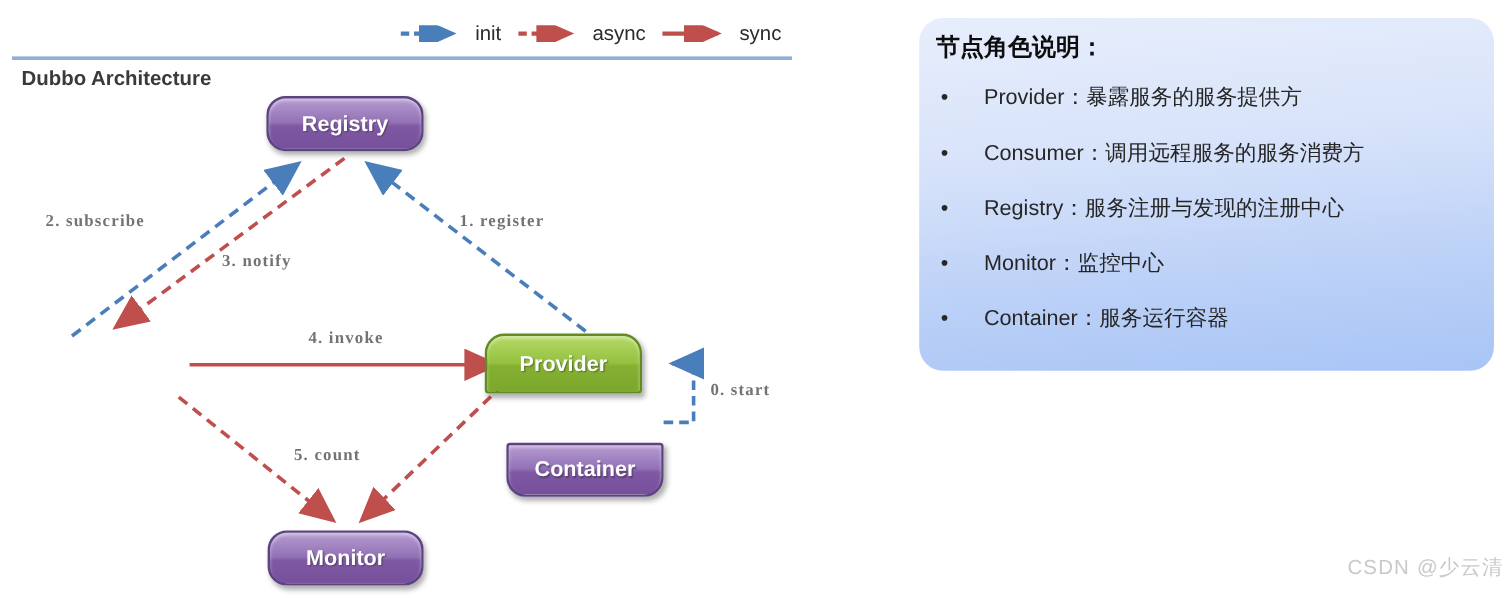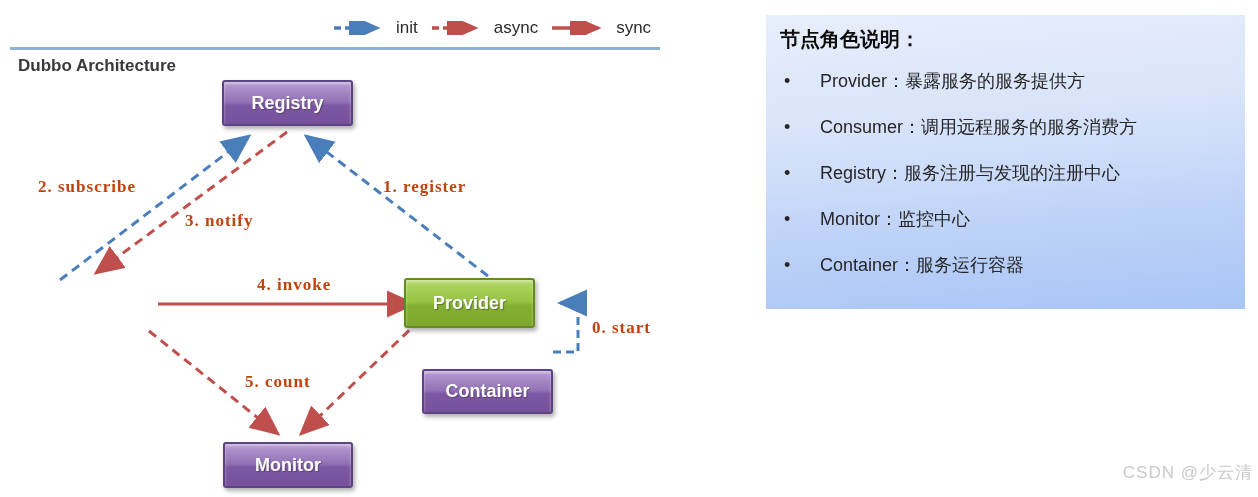--- a/index.html
+++ b/index.html
@@ -51,21 +51,21 @@
     position: absolute;
     left: 0; top: 0;
     width: 745px; height: 497px;
   }
 
   .node {
     position: absolute;
     display: flex;
     align-items: center;
     justify-content: center;
-    border-radius: 3px;
+    border-radius: 16px;
     color: #ffffff;
     font-weight: 700;
     font-size: 18px;
     text-shadow: 1px 1px 1px rgba(40,40,40,0.45);
     box-shadow: 2px 3px 4px rgba(80,80,80,0.45), inset 0 2px 3px rgba(255,255,255,0.45);
   }
   .node-purple {
     background: linear-gradient(180deg, #b59bd1 0%, #9271b5 48%, #7e58a4 55%, #77509b 100%);
     border: 2px solid #5c4480;
   }
@@ -75,40 +75,41 @@
   }
   .node-registry  { left: 222px; top: 80px;  width: 131px; height: 46px; }
   .node-consumer  { left: 20px;  top: 280px; width: 133px; height: 48px; }
   .node-provider  { left: 404px; top: 278px; width: 131px; height: 50px; border-bottom-left-radius: 3px; border-bottom-right-radius: 3px; }
   .node-container { left: 422px; top: 329px; width: 131px; height: 45px; border-top-left-radius: 3px; border-top-right-radius: 3px; margin-top: 40px; }
   .node-monitor   { left: 223px; top: 442px; width: 130px; height: 46px; }
 
   .edge-label {
     position: absolute;
     font-family: "Liberation Serif", "DejaVu Serif", serif;
-    font-size: 17px;
+    font-size: 14px;
     font-weight: 700;
     letter-spacing: 1px;
-    color: #c2410c;
+    color: #737373;
     white-space: nowrap;
   }
   .lbl-subscribe { left: 38px;  top: 177px; }
   .lbl-notify    { left: 185px; top: 211px; }
   .lbl-register  { left: 383px; top: 177px; }
   .lbl-invoke    { left: 257px; top: 275px; }
   .lbl-count     { left: 245px; top: 372px; }
   .lbl-start     { left: 592px; top: 318px; }
 
   
   .info-panel {
     position: absolute;
     left: 766px; top: 15px;
     width: 479px; height: 294px;
     background: linear-gradient(175deg, #e7eefc 0%, #d9e4fa 35%, #b9cff7 75%, #a8c5f6 100%);
     padding: 11px 22px 10px 14px;
+    border-radius: 20px;
   }
   .info-title {
     font-size: 20px;
     font-weight: 700;
     color: #0d0d0d;
     margin-bottom: 16px;
   }
   .info-list { list-style: none; }
   .info-item {
     display: flex;

